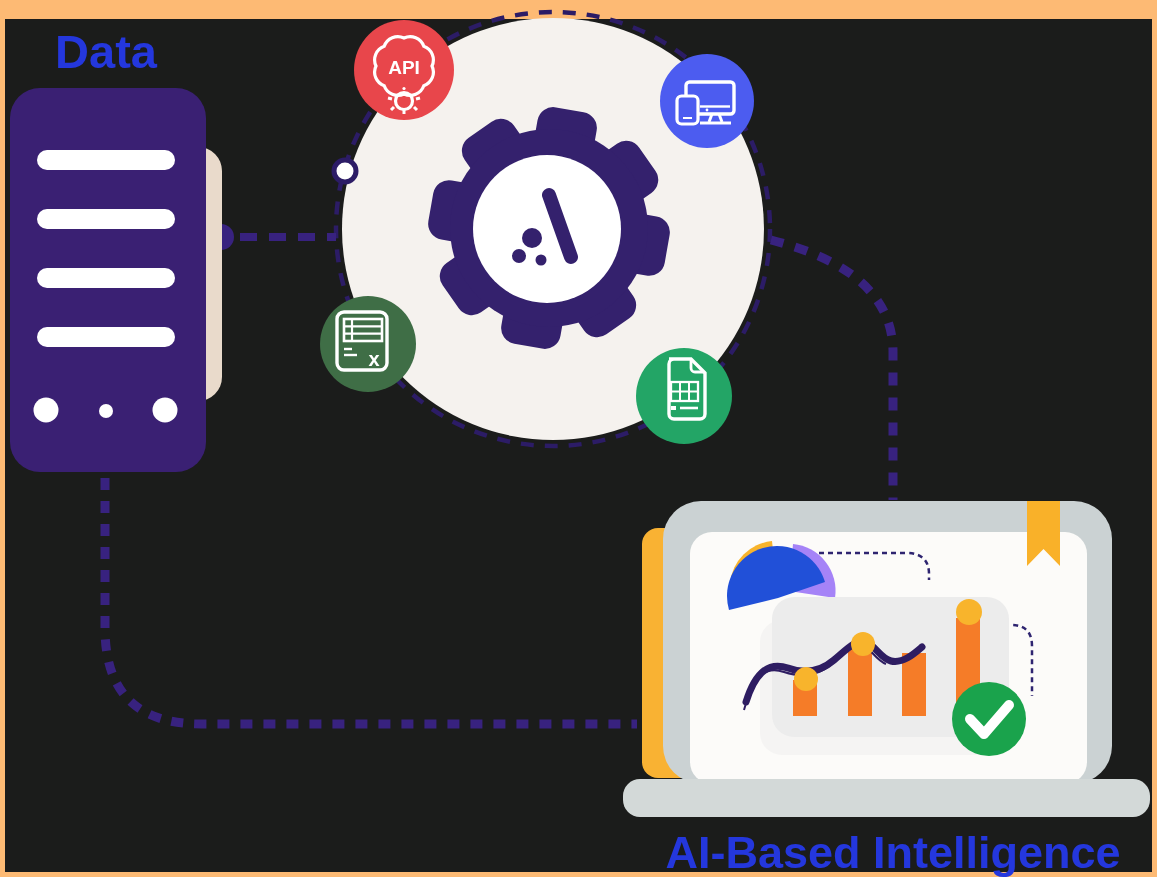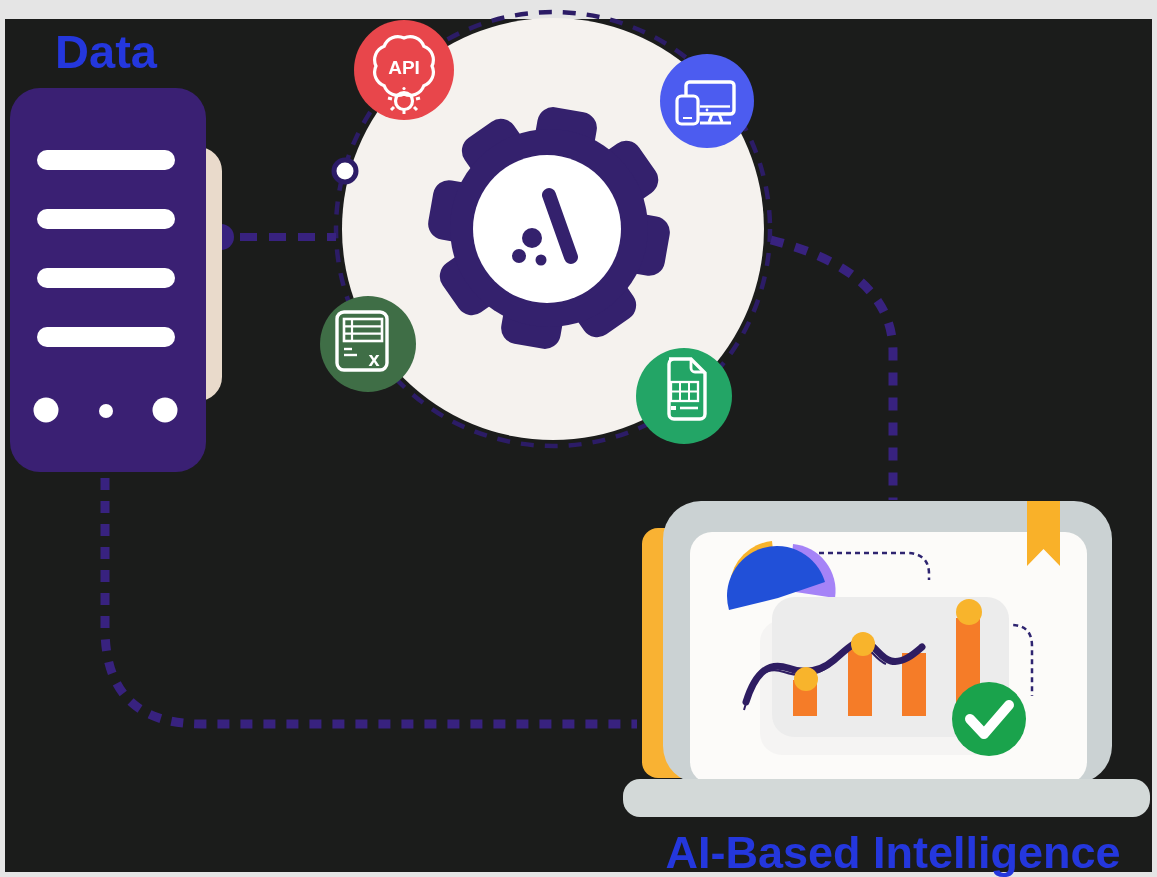--- a/index.html
+++ b/index.html
@@ -1,16 +1,16 @@
 <!DOCTYPE html>
 <html><head>
 <meta charset="utf-8">
 <style>
   html,body{margin:0;padding:0;background:#000;}
-  #stage{position:relative;width:1157px;height:877px;background:#e5e5e5;overflow:hidden;
+  #stage{position:relative;width:1157px;height:877px;background:#fdba74;overflow:hidden;
          font-family:"Liberation Sans", sans-serif;}
   svg{display:block;}
   text{font-family:"Liberation Sans", sans-serif;}
 </style>
 </head>
 <body>
 
 <div id="stage">
 <svg width="1157" height="877" viewBox="0 0 1157 877" xmlns="http://www.w3.org/2000/svg">
 

